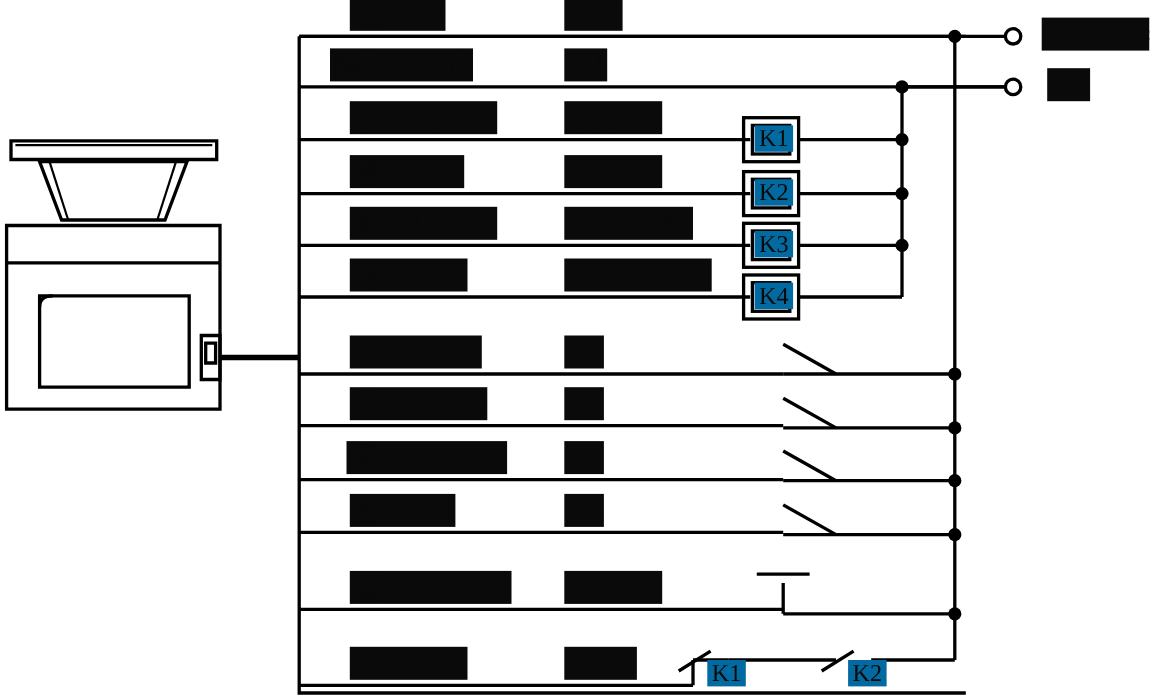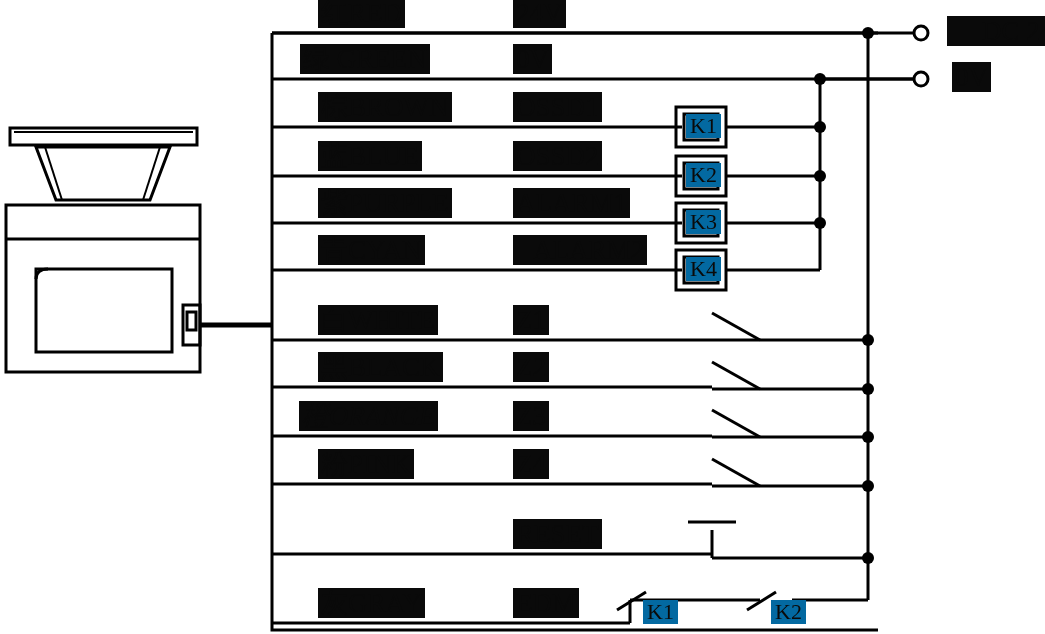--- a/index.html
+++ b/index.html
@@ -152,22 +152,23 @@
   </svg>
 
   <div class="lbl" style="left:318px; top:-2px;">红RED</div>
   <div class="lbl" style="left:300px; top:44px;">绿 GREEN</div>
   <div class="lbl" style="left:318px; top:92px;">棕BROWN</div>
   <div class="lbl" style="left:318px; top:141px;">蓝BLUE</div>
   <div class="lbl" style="left:318px; top:188px;">紫PURPLE</div>
   <div class="lbl" style="left:318px; top:235px;">青CYAN</div>
   <div class="lbl" style="left:318px; top:305px;">白WHITE</div>
   <div class="lbl" style="left:318px; top:352px;">黑BLACK</div>
-  <div class="lbl" style="left:299px; top:401px;font-style:italic;">橙ORANGE</div>
+  <div class="lbl" style="left:315px; top:401px;">橙ORANGE</div>
   <div class="lbl" style="left:318px; top:449px;">粉PINK</div>
+  <div class="lbl" style="left:318px; top:519px;">黄YELLOW</div>
   <div class="lbl" style="left:318px; top:588px;">灰GRAY</div>
 
   <div class="lbl" style="left:513px; top:-2px;">24V</div>
   <div class="lbl" style="left:513px; top:44px;">0V</div>
   <div class="lbl" style="left:513px; top:92px;">OSSD1</div>
   <div class="lbl" style="left:513px; top:141px;">OSSD2</div>
   <div class="lbl" style="left:513px; top:188px;">ALARM1</div>
   <div class="lbl" style="left:513px; top:235px;padding-left:20px;">ALARM2</div>
   <div class="lbl" style="left:513px; top:305px;">Z1</div>
   <div class="lbl" style="left:513px; top:352px;">Z2</div>

